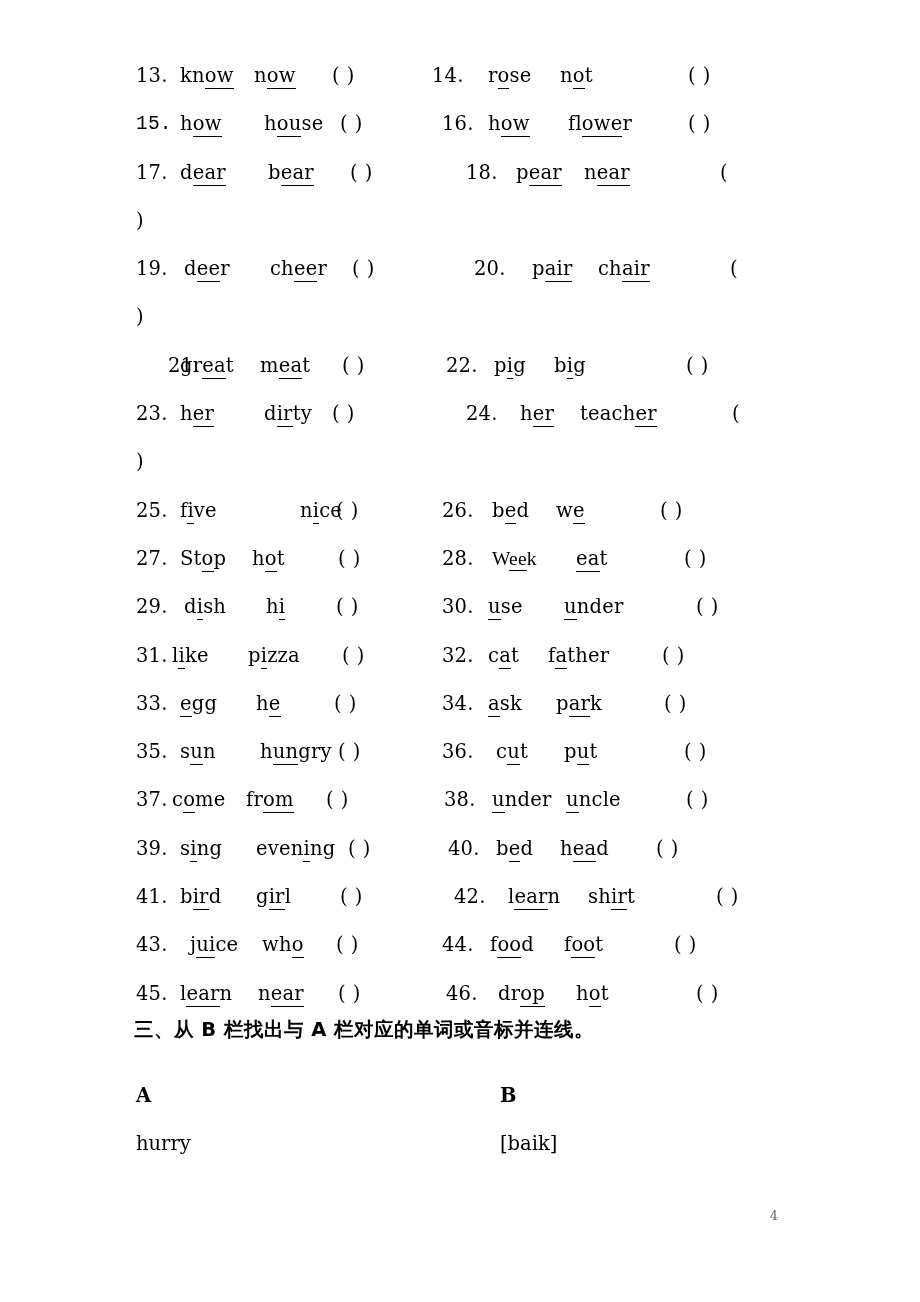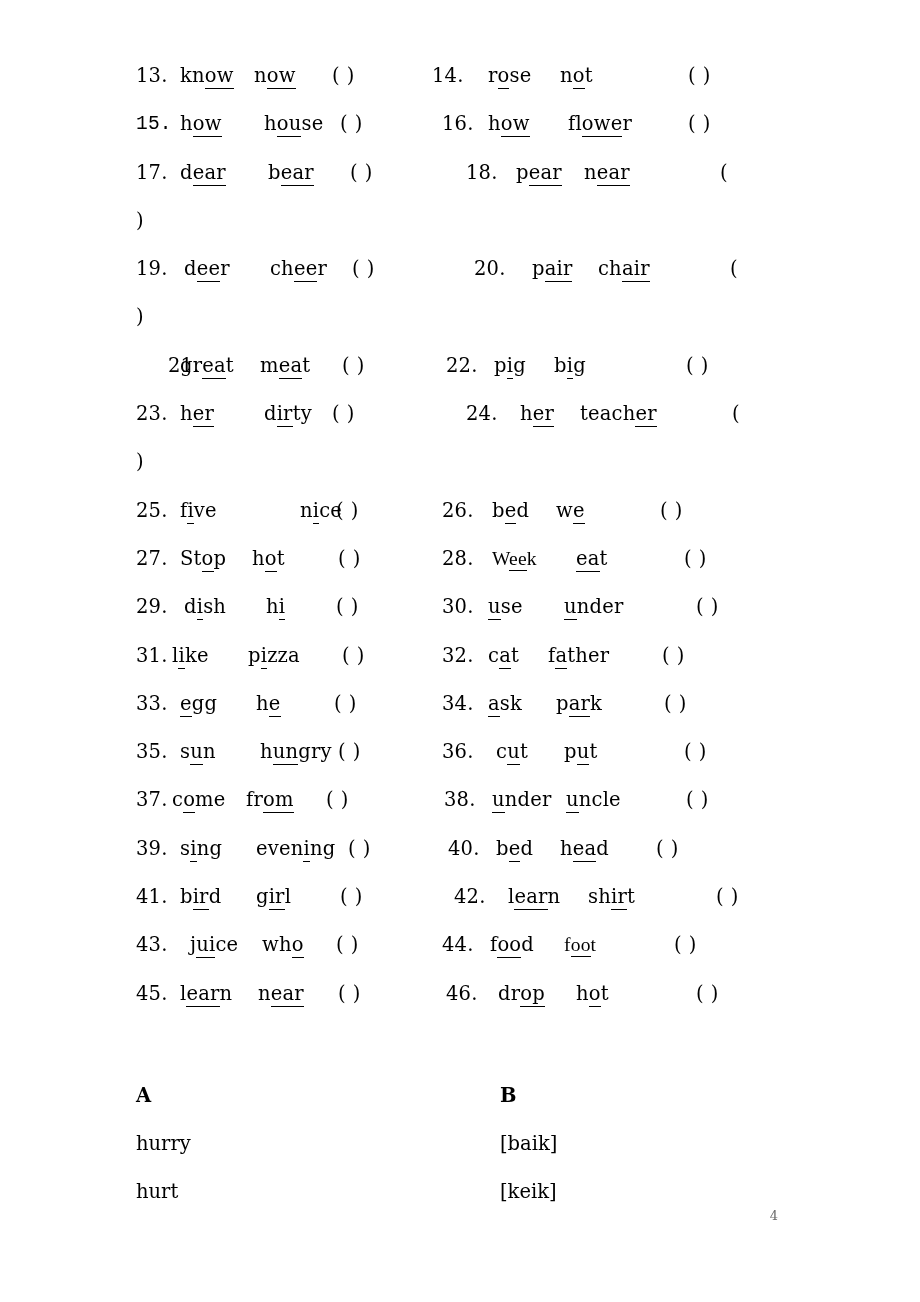--- a/index.html
+++ b/index.html
@@ -282,45 +282,42 @@
         <span class="item word" style="left: 452px;"><span>sh</span><u class="u">ir</u><span>t</span></span>
         <span class="item paren" style="left: 580px;">(    )</span>
       </div>
       <div class="row">
         <span class="item num" style="left: 0px;">43.</span>
         <span class="item word" style="left: 54px;"><span>j</span><u class="u">ui</u><span>ce</span></span>
         <span class="item word" style="left: 126px;"><span>wh</span><u class="u">o</u></span>
         <span class="item paren" style="left: 200px;">(    )</span>
         <span class="item num" style="left: 306px;">44.</span>
         <span class="item word" style="left: 354px;"><span>f</span><u class="u">oo</u><span>d</span></span>
-        <span class="item word" style="left: 428px; font-family: Liberation Serif, serif;"><span>f</span><u class="u">oo</u><span>t</span></span>
+        <span class="item word" style="left: 428px;"><span>f</span><u class="u">oo</u><span>t</span></span>
         <span class="item paren" style="left: 538px;">(    )</span>
       </div>
       <div class="row">
         <span class="item num" style="left: 0px;">45.</span>
         <span class="item word" style="left: 44px;"><span>l</span><u class="u">ear</u><span>n</span></span>
         <span class="item word" style="left: 122px;"><span>n</span><u class="u">ear</u></span>
         <span class="item paren" style="left: 202px;">(    )</span>
         <span class="item num" style="left: 310px;">46.</span>
         <span class="item word" style="left: 362px;"><span>dr</span><u class="u">op</u></span>
         <span class="item word" style="left: 440px;"><span>h</span><u class="u">o</u><span>t</span></span>
         <span class="item paren" style="left: 560px;">(    )</span>
       </div>
     </div>
 
+  <div class="section-head">三、从 B 栏找出与 A 栏对应的单词或音标并连线。</div>
 
   <div class="match">
     <div class="match-row">
       <span class="col-a match-head">A</span>
       <span class="col-b match-head">B</span>
     </div>
     <div class="match-row">
       <span class="col-a">hurry</span>
       <span class="col-b">[baik]</span>
     </div>
-    <div class="match-row">
-      <span class="col-a">hurt</span>
-      <span class="col-b">[keik]</span>
-    </div>
   </div>
 
   <div class="page-num">4</div>
 </div>
 
 </body></html>

